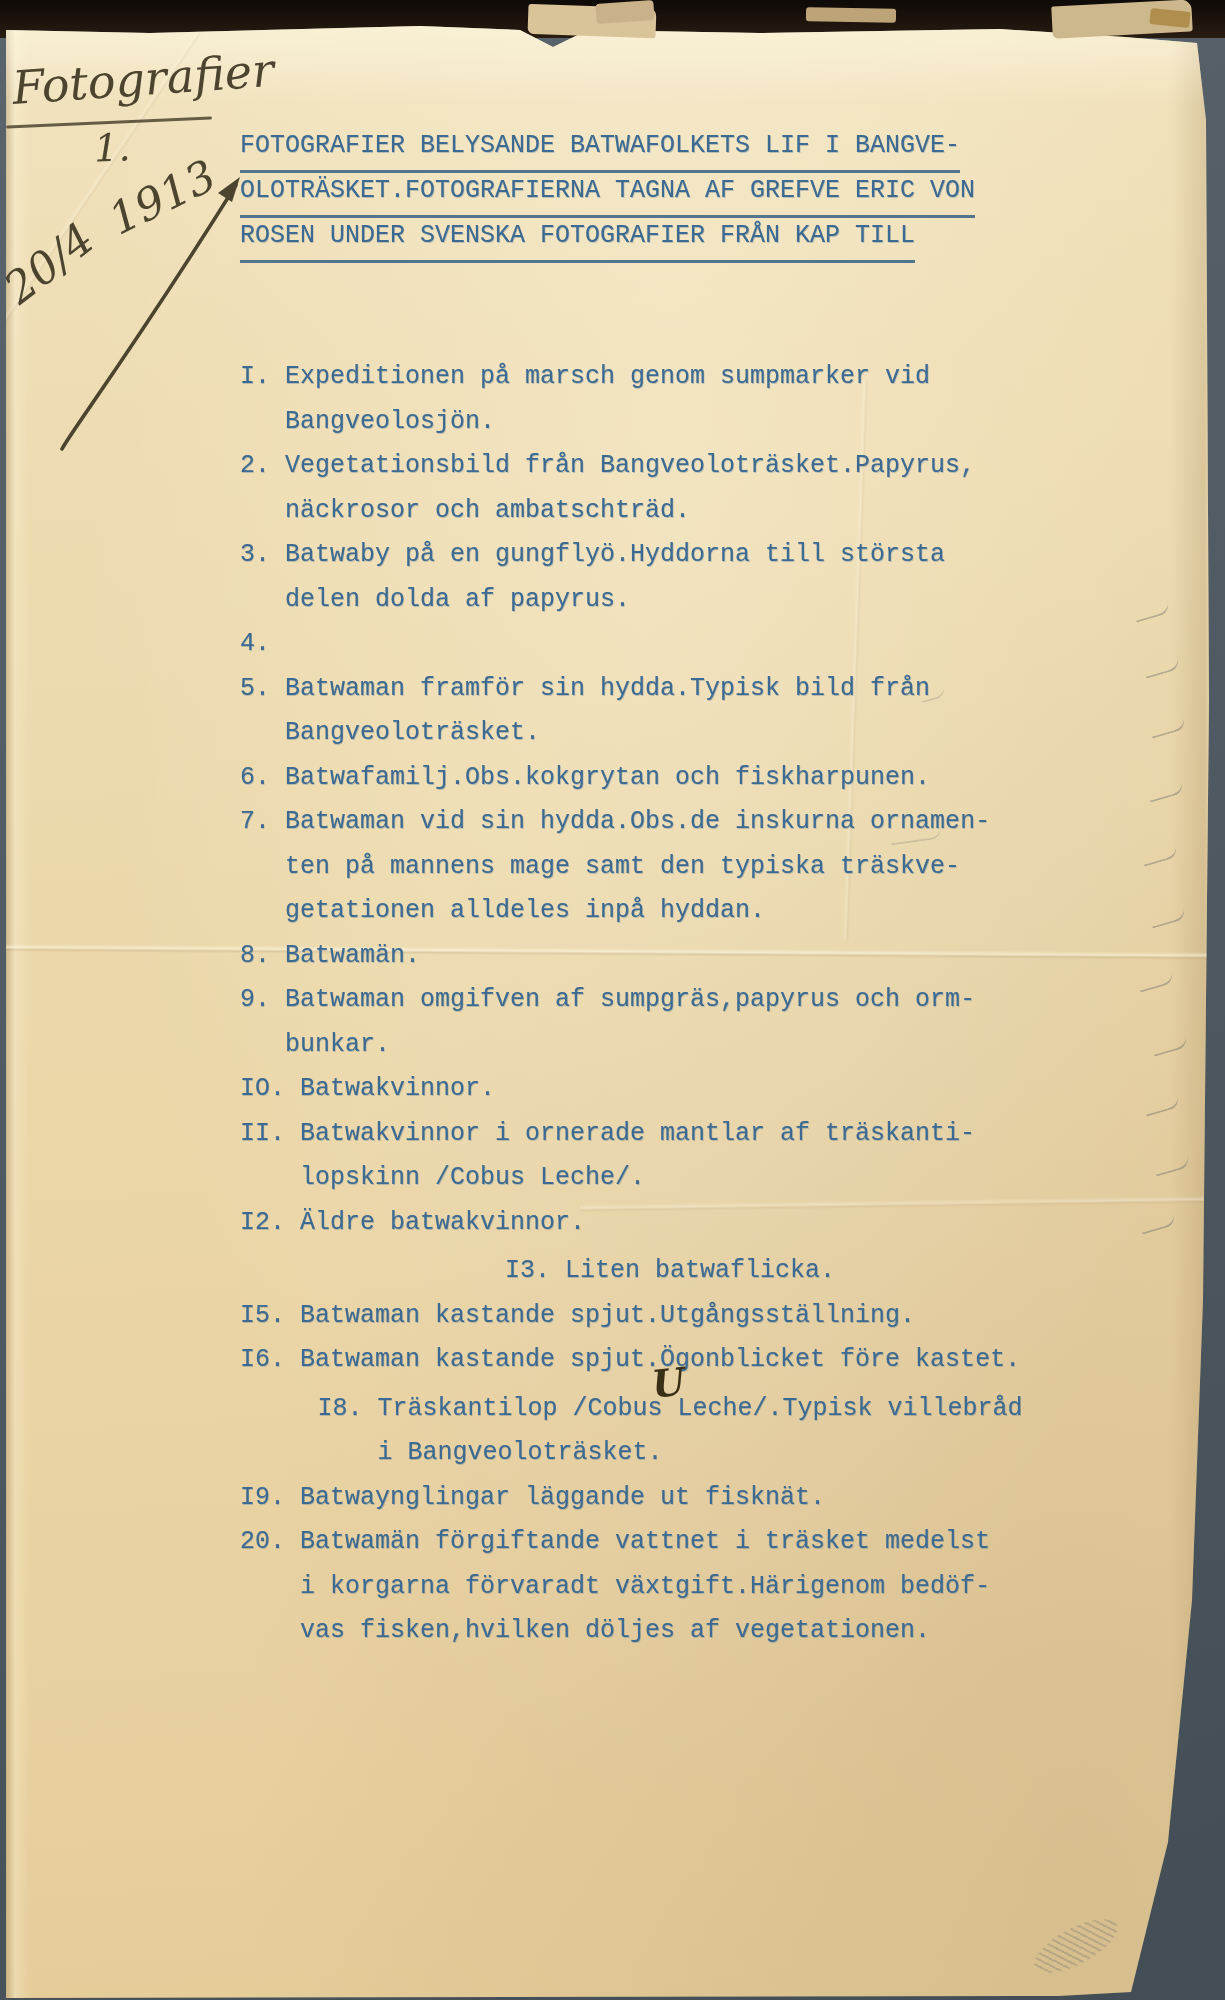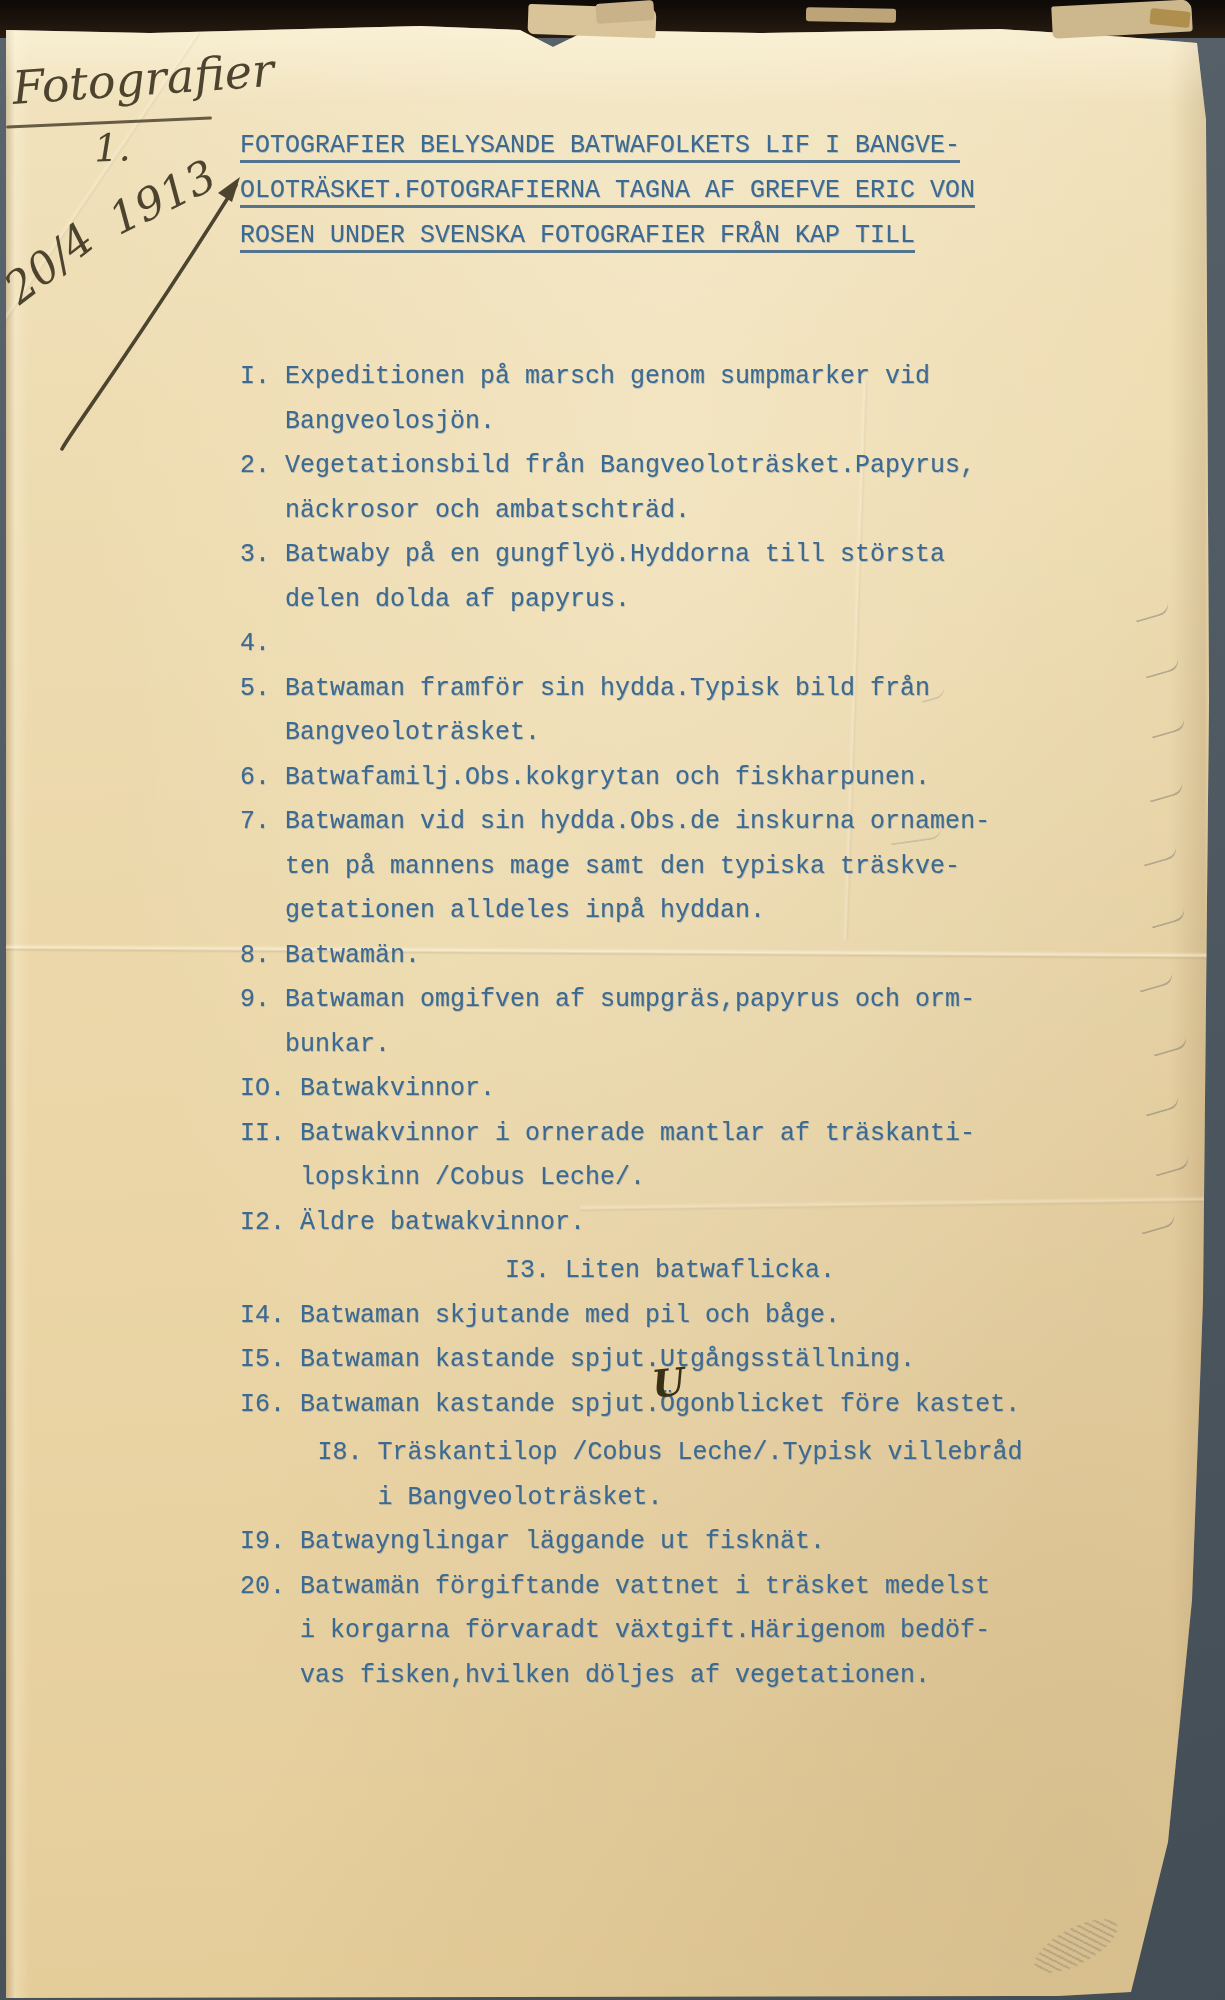--- a/index.html
+++ b/index.html
@@ -40,21 +40,21 @@
   }
   
   .typed{
     font-family:"Liberation Mono","DejaVu Sans Mono",monospace;
     font-size:25px;color:var(--typed-ink,#3c6a92);
     text-shadow:0.6px 0.8px 0 rgba(58,102,140,.30), -0.3px 0 0 rgba(58,102,140,.18);
     letter-spacing:0;
   }
   .heading{position:absolute;left:240px;top:123px;}
   .heading .hl{line-height:45px;white-space:pre;}
-  .heading .hl span{border-bottom:3px solid rgba(47,92,130,.82);padding-bottom:0;}
+  .heading .hl span{border-bottom:3px solid rgba(47,92,130,.82);padding-bottom:10px;}
   .list{position:absolute;left:240px;top:355px;width:860px;}
   .item{display:flex;line-height:44.5px;}
   .item.gap{margin-top:4px;justify-content:center;}
   .item .num{white-space:pre;flex:0 0 auto;}
   .item .txt{white-space:pre-line;}
   
   .hw{
     position:absolute;font-family:"DejaVu Serif",serif;font-style:italic;
     color:var(--handwriting-ink,#4d4430);z-index:5;
   }
@@ -147,24 +147,20 @@
     <span class="txt">Batwakvinnor i ornerade mantlar af träskanti-
 lopskinn /Cobus Leche/.</span>
   </div>
       <div class="item">
     <span class="num">I2. </span>
     <span class="txt">Äldre batwakvinnor.</span>
   </div>
       <div class="item gap">
     <span class="num">I3. </span>
     <span class="txt">Liten batwaflicka.</span>
-  </div>
-      <div class="item">
-    <span class="num">I4. </span>
-    <span class="txt">Batwaman skjutande med pil och båge.</span>
   </div>
       <div class="item">
     <span class="num">I5. </span>
     <span class="txt">Batwaman kastande spjut.Utgångsställning.</span>
   </div>
       <div class="item">
     <span class="num">I6. </span>
     <span class="txt">Batwaman kastande spjut.Ögonblicket före kastet.</span>
   </div>
       <div class="item gap">

